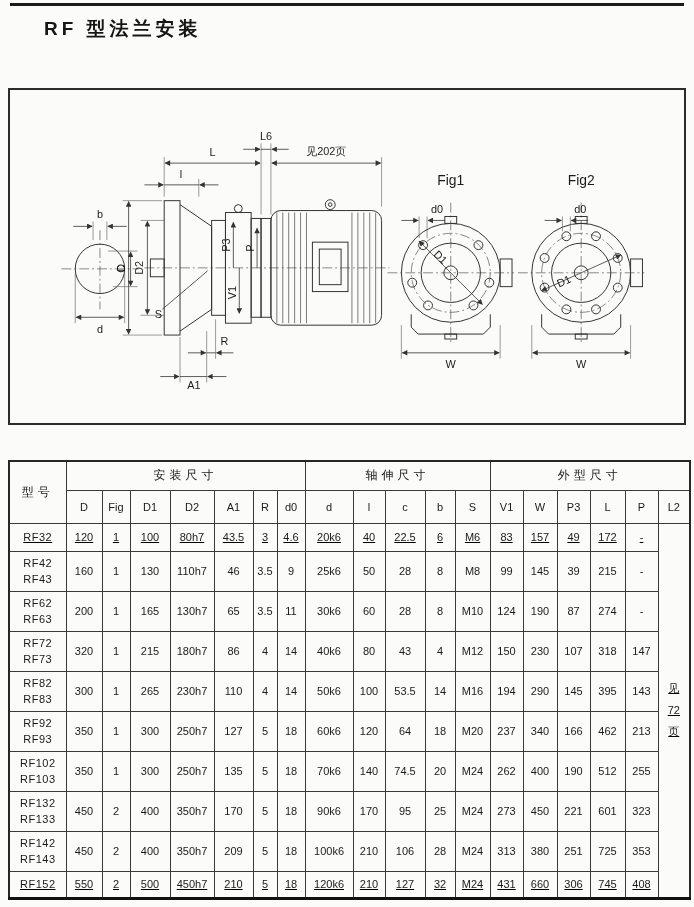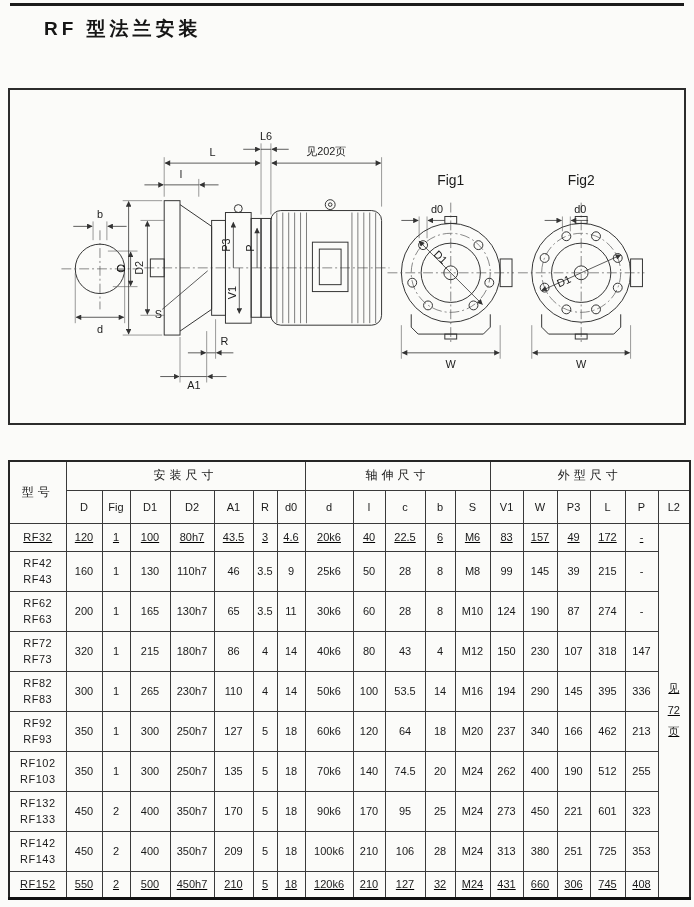--- a/index.html
+++ b/index.html
@@ -383,21 +383,21 @@
         <td>14</td>
         <td>50k6</td>
         <td>100</td>
         <td>53.5</td>
         <td>14</td>
         <td>M16</td>
         <td>194</td>
         <td>290</td>
         <td>145</td>
         <td>395</td>
-        <td>336</td>
+        <td>143</td>
       </tr>
       <tr>
         <td class="model-cell">RF92<br>RF93</td>
         <td>350</td>
         <td>1</td>
         <td>300</td>
         <td>250h7</td>
         <td>127</td>
         <td>5</td>
         <td>18</td>

